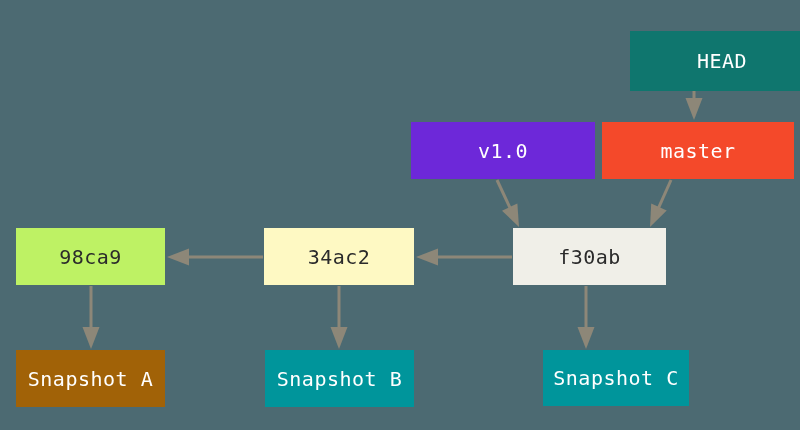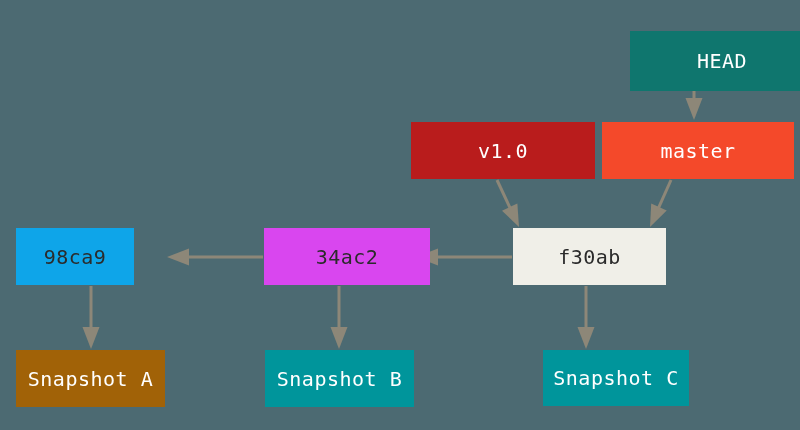--- a/index.html
+++ b/index.html
@@ -92,30 +92,30 @@
       <g>
         <line x1="586" y1="286" x2="586" y2="330" stroke="#8d8778" stroke-width="3"></line>
         <polygon points="586,349 577.5,327 594.5,327" fill="#8d8778"></polygon>
       </g>
     </svg>
 
   <div id="node-layer">
       <div class="node head" style="left: 630px; top: 31px; width: 184px; height: 60px; background: #0f766e; color: rgb(255, 255, 255);">
         <span>HEAD</span>
       </div>
-      <div class="node branch" style="left: 411px; top: 122px; width: 184px; height: 57px; background: #b91c1c; color: rgb(255, 255, 255);">
+      <div class="node branch" style="left: 411px; top: 122px; width: 184px; height: 57px; background: #6d28d9; color: rgb(255, 255, 255);">
         <span>v1.0</span>
       </div>
       <div class="node branch" style="left: 602px; top: 122px; width: 192px; height: 57px; background: rgb(244, 73, 42); color: rgb(255, 255, 255);">
         <span>master</span>
       </div>
-      <div class="node commit" style="left: 16px; top: 228px; width: 118px; height: 57px; background: #0ea5e9; color: rgb(43, 43, 43);">
+      <div class="node commit" style="left: 16px; top: 228px; width: 149px; height: 57px; background: #bef264; color: rgb(43, 43, 43);">
         <span>98ca9</span>
       </div>
-      <div class="node commit" style="left: 264px; top: 228px; width: 166px; height: 57px; background: #d946ef; color: rgb(43, 43, 43);">
+      <div class="node commit" style="left: 264px; top: 228px; width: 150px; height: 57px; background: #fef9c3; color: rgb(43, 43, 43);">
         <span>34ac2</span>
       </div>
       <div class="node commit" style="left: 513px; top: 228px; width: 153px; height: 57px; background: rgb(240, 239, 232); color: rgb(43, 43, 43);">
         <span>f30ab</span>
       </div>
       <div class="node snapshot" style="left: 16px; top: 350px; width: 149px; height: 57px; background: #a16207; color: rgb(255, 255, 255);">
         <span>Snapshot A</span>
       </div>
       <div class="node snapshot" style="left: 265px; top: 350px; width: 149px; height: 57px; background: rgb(0, 149, 155); color: rgb(255, 255, 255);">
         <span>Snapshot B</span>

